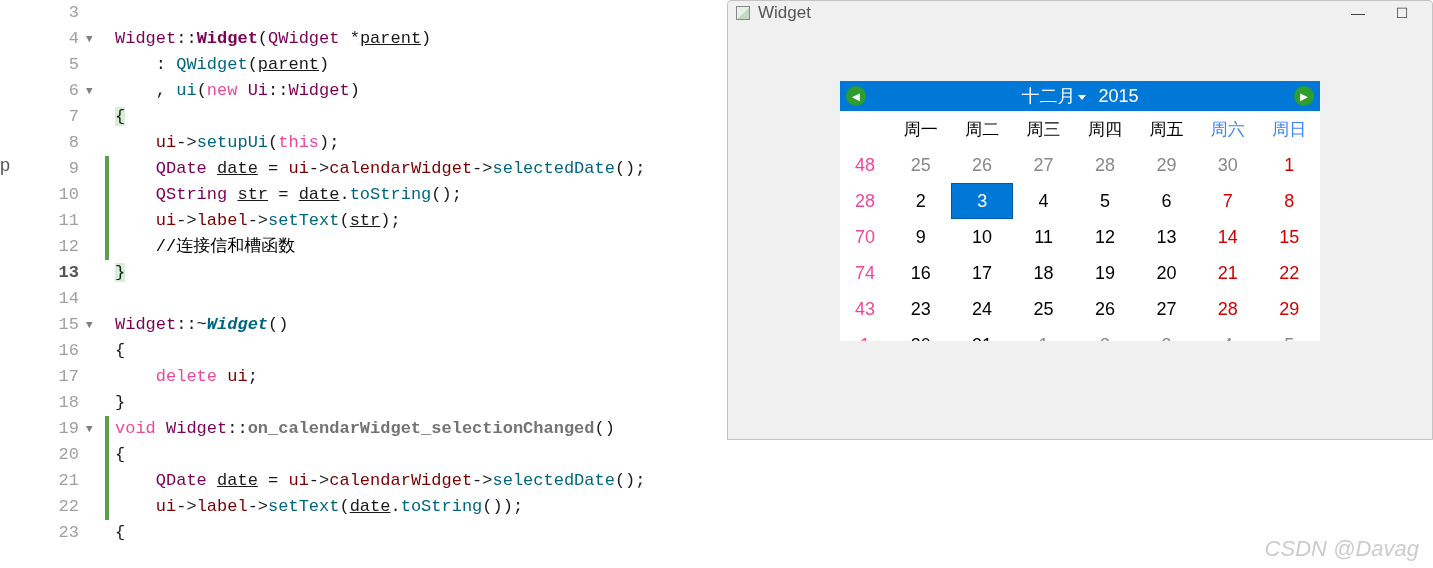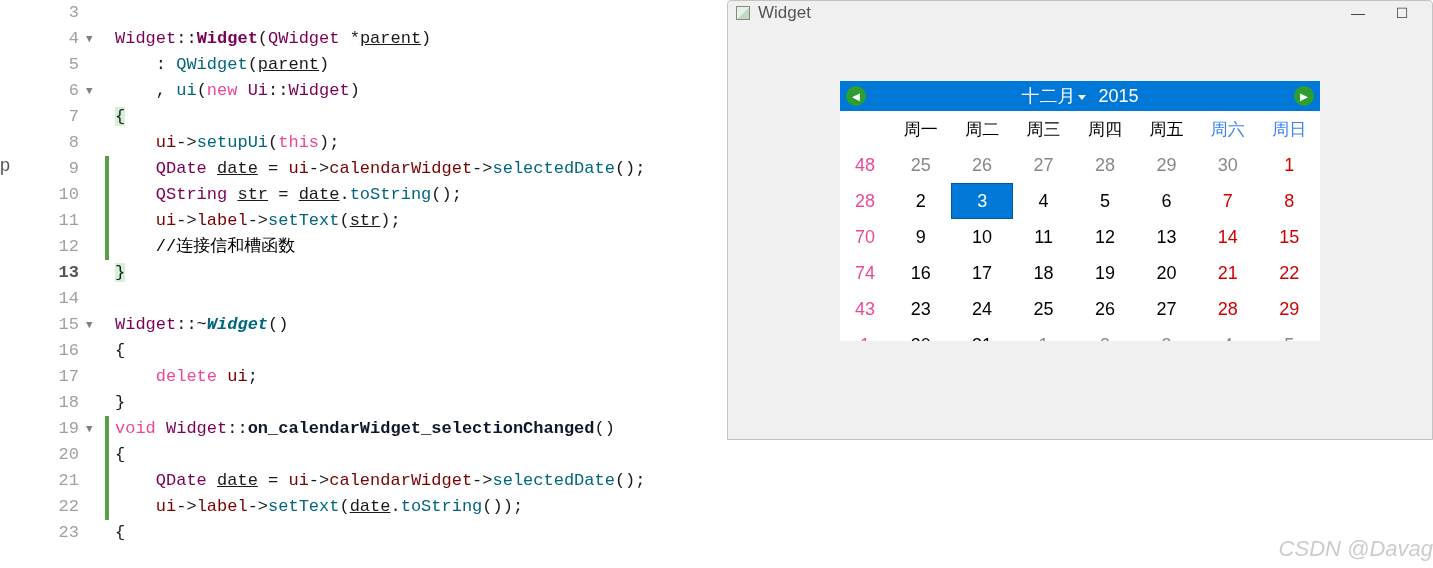--- a/index.html
+++ b/index.html
@@ -71,21 +71,21 @@
     .c-keyword { color: #ec4899; }
     .c-type { color: #7a0055; }
     .c-method { color: #006680; }
     .c-field { color: #7a0000; }
     .c-ident { color: #1a1a1a; text-decoration: underline; }
     .c-class { color: #7a0055; font-weight: 600; }
     .c-destr { color: #006680; font-style: italic; font-weight: 600; }
     .c-comment { color: #000000; }
     .c-punct { color: #1a1a1a; }
     .c-brace-hl { background: #d6f0d6; }
-    .c-signal { color: #0f172a; font-weight: 600; }
+    .c-signal { color: #737373; font-weight: 600; }
 
     .app-window {
       position: absolute;
       left: 727px;
       top: 0;
       width: 706px;
       height: 440px;
       border: 1px solid #c3c3c3;
       background: #f0f0f0;
       border-radius: 4px 4px 0 0;
@@ -178,21 +178,21 @@
     .cal-other { color: #888; }
     .cal-weekend { color: #d10000; }
     .cal-selected {
       background: #0078d7;
       color: #fff;
       border: 1px solid #005a9e;
     }
 
     .watermark {
       position: absolute;
-      right: 0;
+      right: 14px;
       bottom: 6px;
       font-family: Arial, sans-serif;
       font-size: 22px;
       color: rgba(140, 140, 140, 0.45);
       font-style: italic;
     }
   </style>
 </head>
 <body>
 

